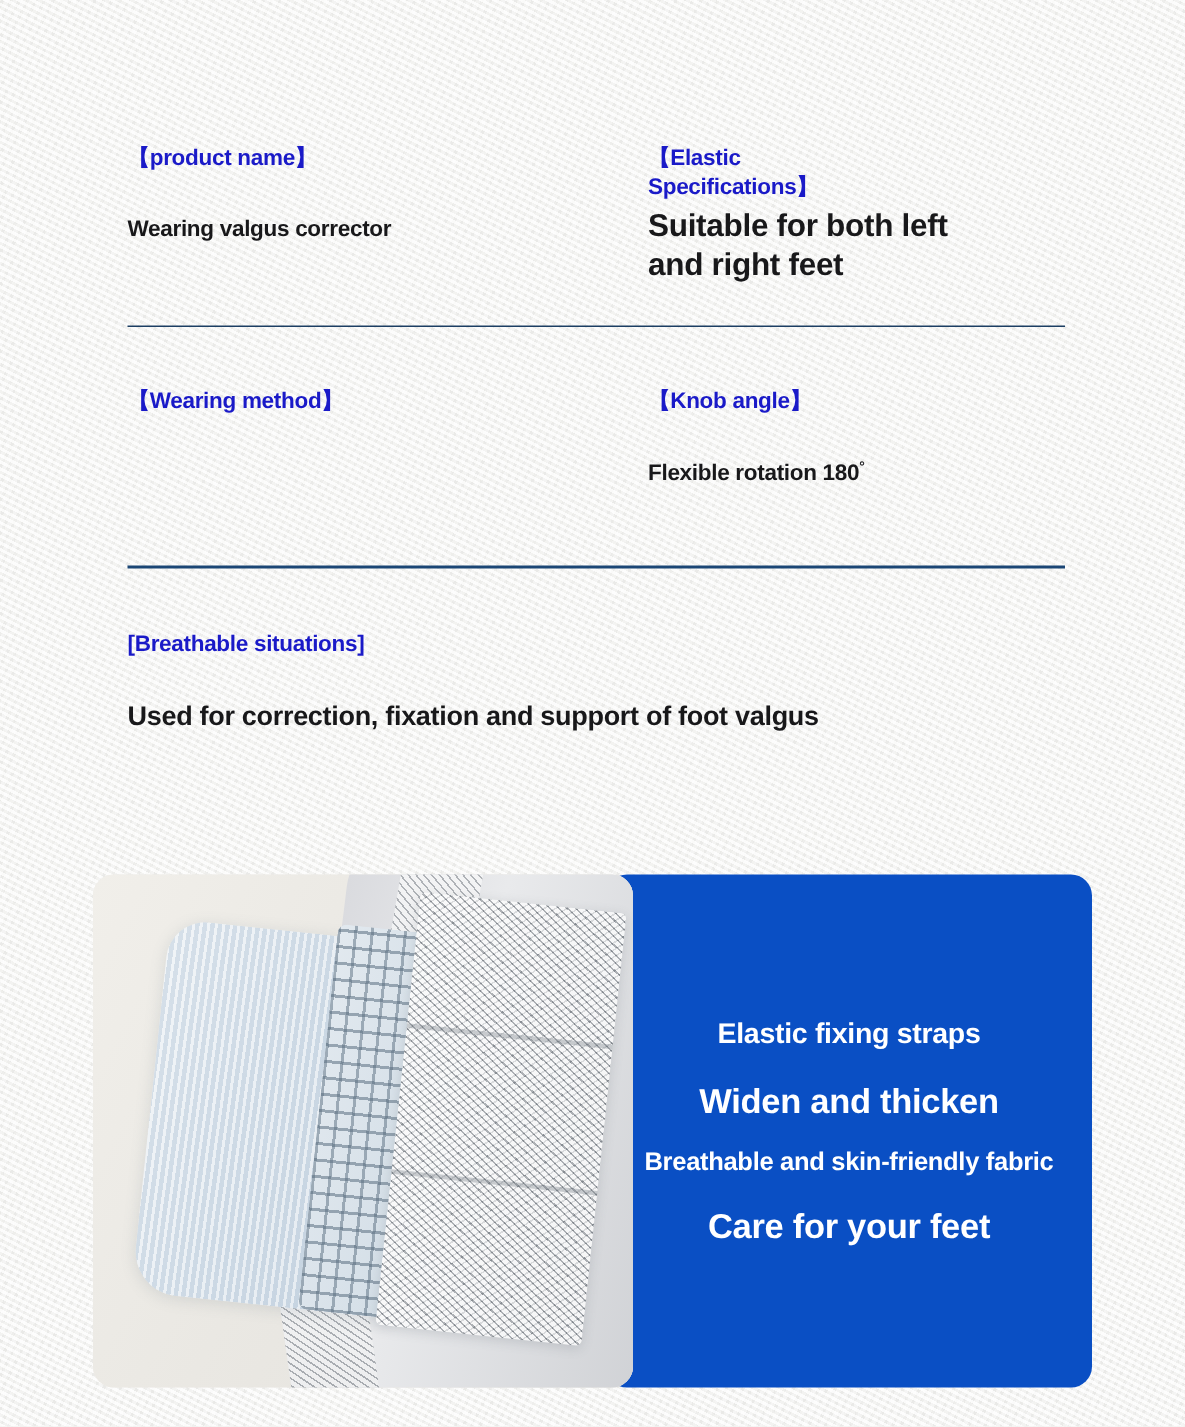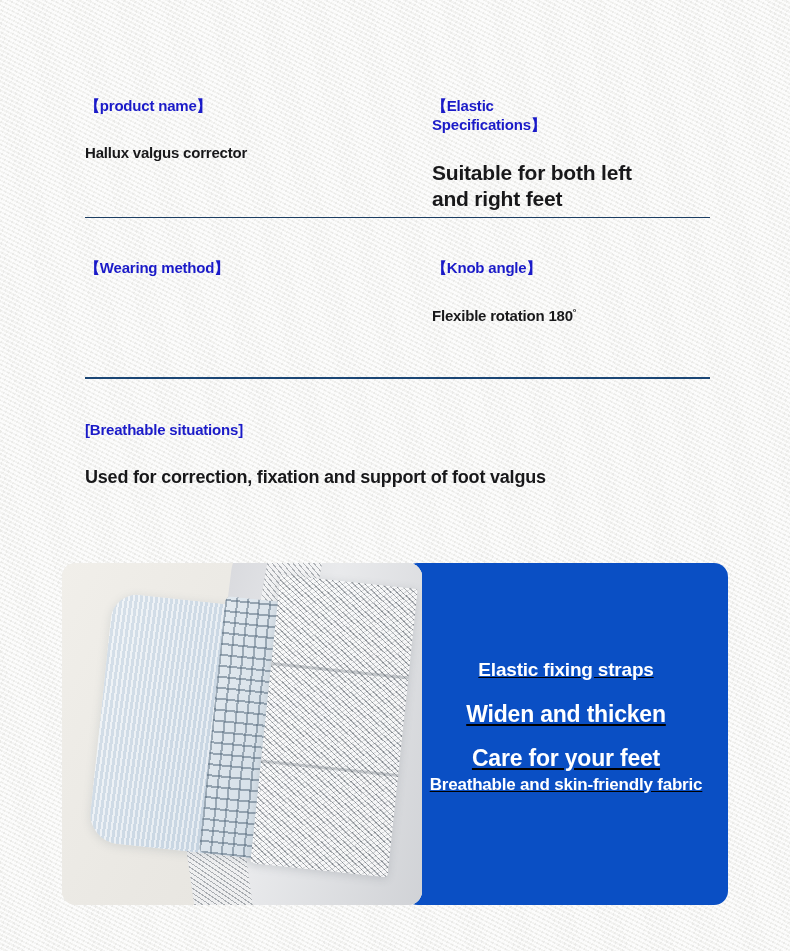--- a/index.html
+++ b/index.html
@@ -102,25 +102,24 @@
   }
   .divider.thick {
     height: 2px;
     background-color: #1b4675;
   }
 
   
   .feature-card {
     position: absolute;
     left: 62px;
-    top: 563px;
+    top: 583px;
     width: 666px;
     height: 342px;
     display: flex;
-    text-decoration: underline;
   }
 
   .photo-panel {
     width: 360px;
     height: 342px;
     border-radius: 14px;
     overflow: hidden;
     position: relative;
     background: #eceae5;
     flex: none;
@@ -256,26 +255,26 @@
 
 <div class="page-texture"></div>
 
 <div class="page">
 
   <div class="spec-area">
 
     <div class="spec-row" style="top:96px;">
       <div class="spec-col col-left">
         <div class="spec-label">【product name】</div>
-        <div class="spec-value v-md" style="margin-top:27px;">Hallux valgus corrector</div>
+        <div class="spec-value v-md" style="margin-top:27px;">Wearing valgus corrector</div>
       </div>
       <div class="spec-col col-right">
         <div class="spec-label wide">【Elastic
 Specifications】</div>
-        <div class="spec-value v-xl" style="margin-top:26px;width:235px;">Suitable for both left and right feet</div>
+        <div class="spec-value v-xl" style="margin-top:4px;width:235px;">Suitable for both left and right feet</div>
       </div>
     </div>
 
     <div class="divider" style="top:217px;"></div>
 
     <div class="spec-row" style="top:258px;">
       <div class="spec-col col-left">
         <div class="spec-label">【Wearing method】</div>
       </div>
       <div class="spec-col col-right">
@@ -307,19 +306,19 @@
       <div class="strap-grid"></div>
       <div class="strap-mesh">
         <div class="mesh-seam s1"></div>
         <div class="mesh-seam s2"></div>
       </div>
     </div>
 
     <div class="blue-panel">
       <div class="bp-line bp-1">Elastic fixing straps</div>
       <div class="bp-line bp-2">Widen and thicken</div>
+      <div class="bp-line bp-3">Breathable and skin-friendly fabric</div>
       <div class="bp-line bp-4">Care for your feet</div>
-      <div class="bp-line bp-3">Breathable and skin-friendly fabric</div>
     </div>
 
   </div>
 
 </div>
 
 </body></html>

